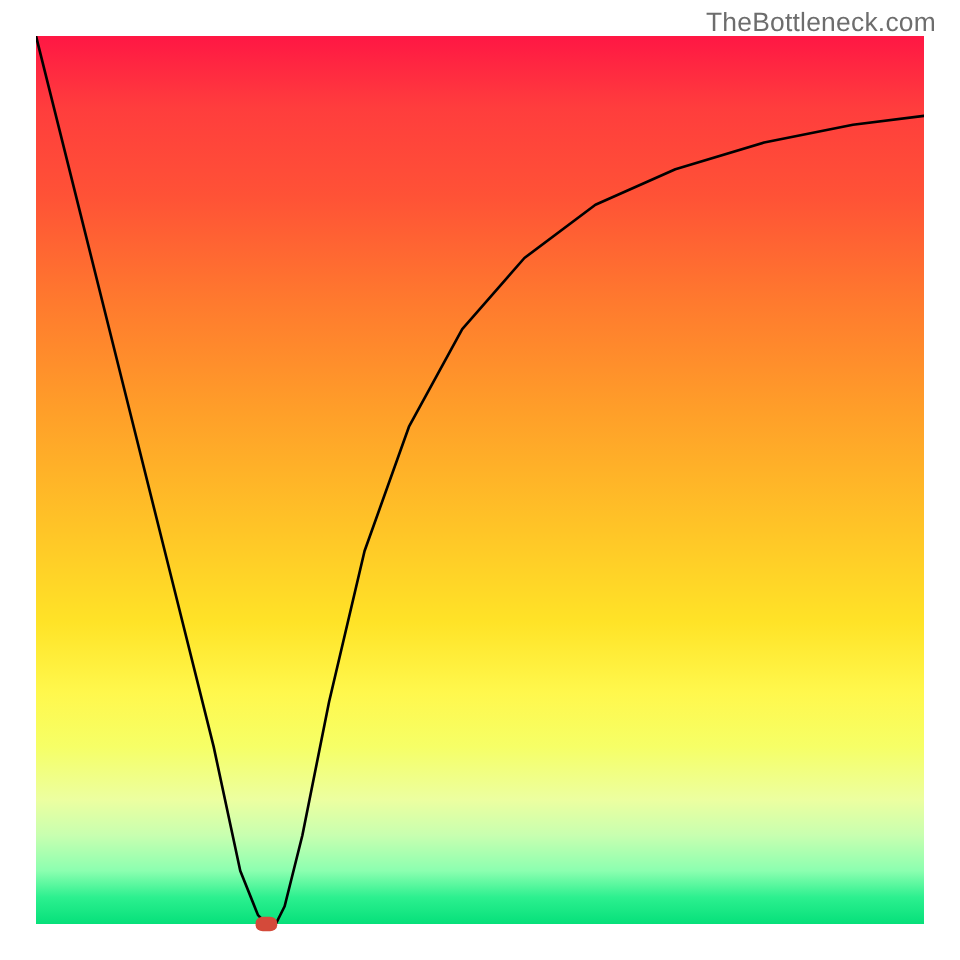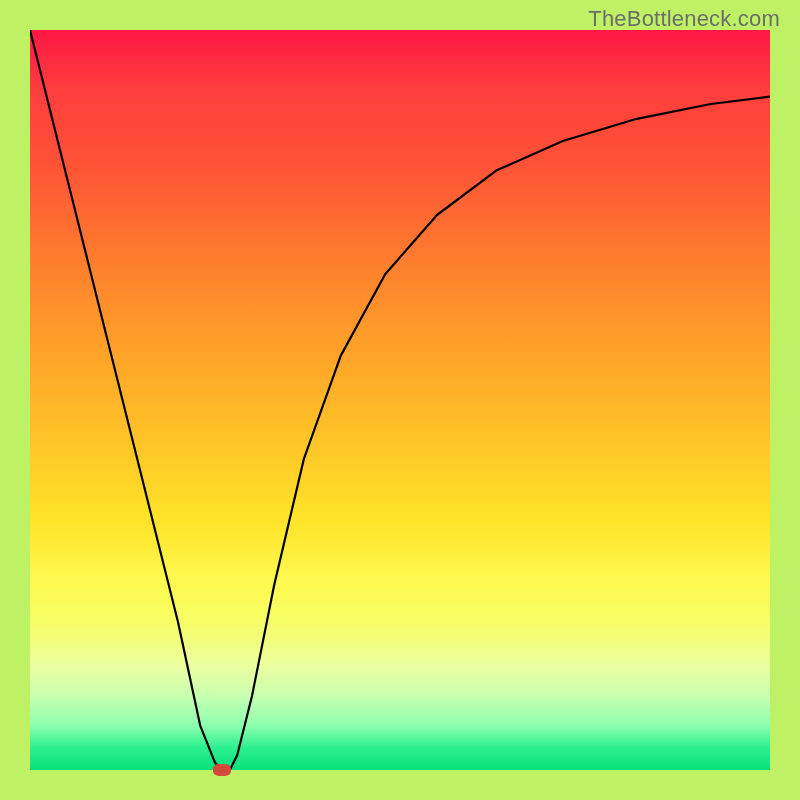--- a/index.html
+++ b/index.html
@@ -8,21 +8,21 @@
     width: 800px;
     height: 800px;
     background: #000;
     font-family: Arial, Helvetica, sans-serif;
     overflow: hidden;
   }
   .frame {
     position: relative;
     width: 800px;
     height: 800px;
-    background: #bef264;
+    background: #ffffff;
   }
   .plot-area {
     position: absolute;
     left: 30px;
     top: 30px;
     width: 740px;
     height: 740px;
     
     background: linear-gradient(
       to bottom,

